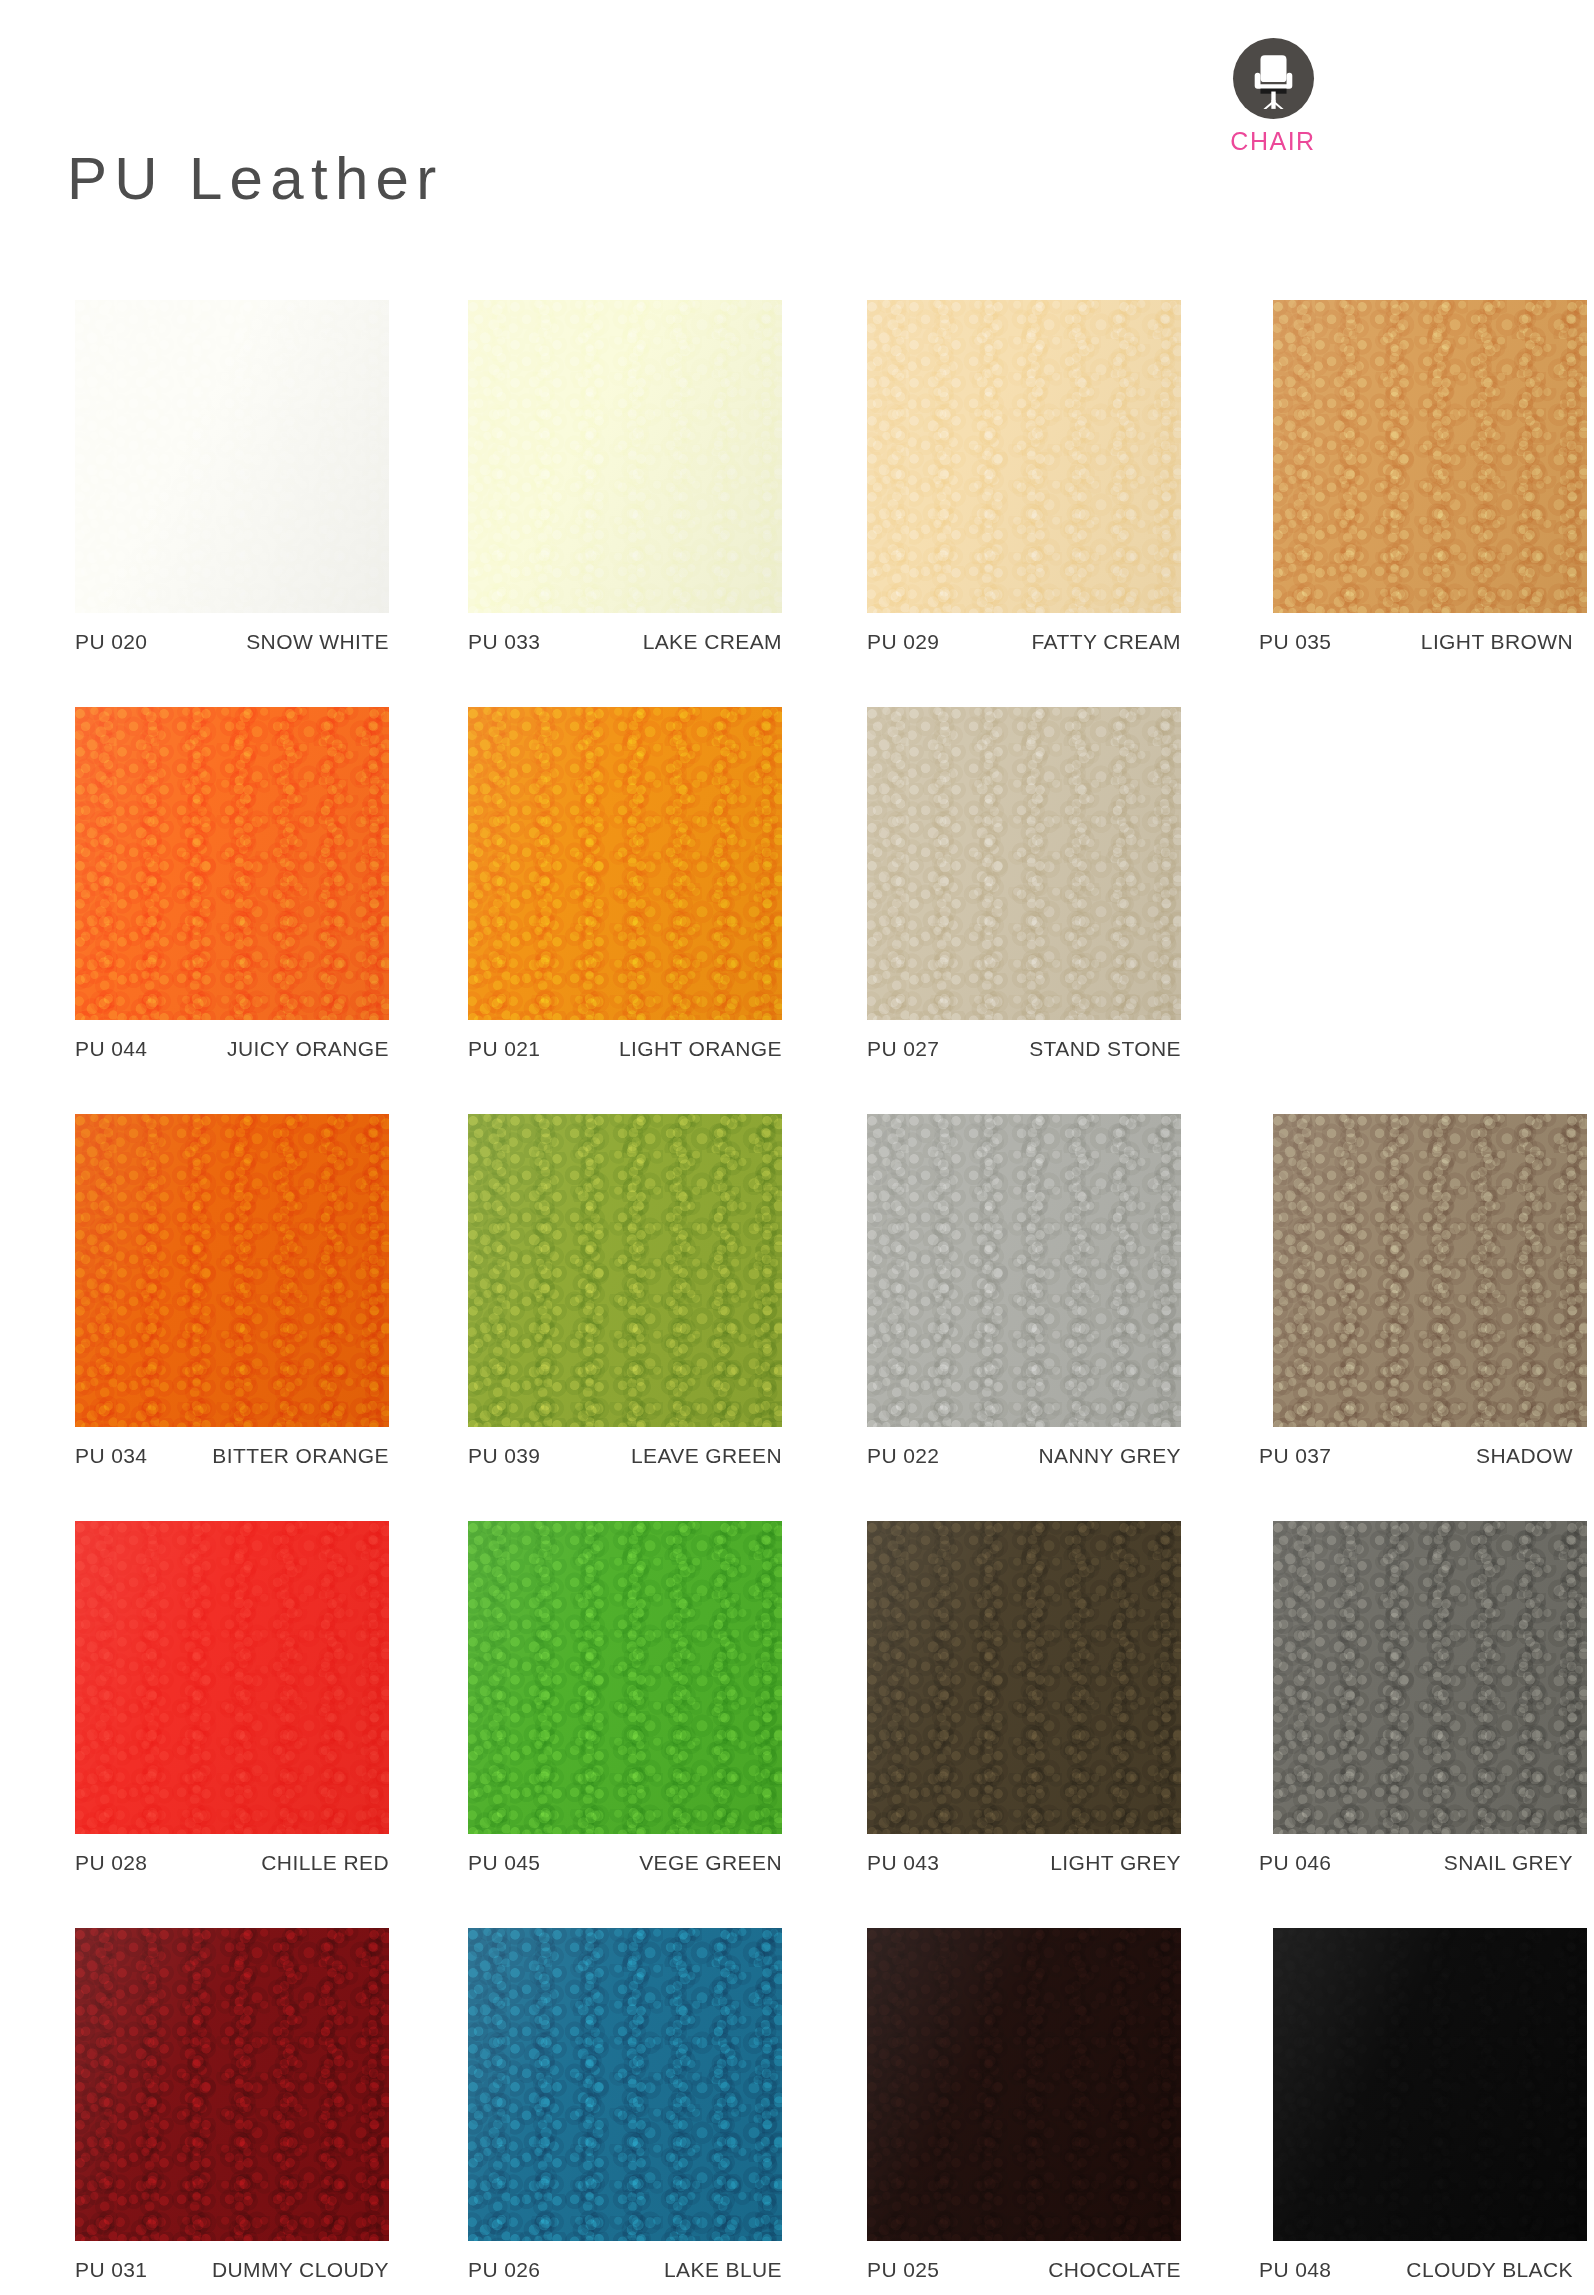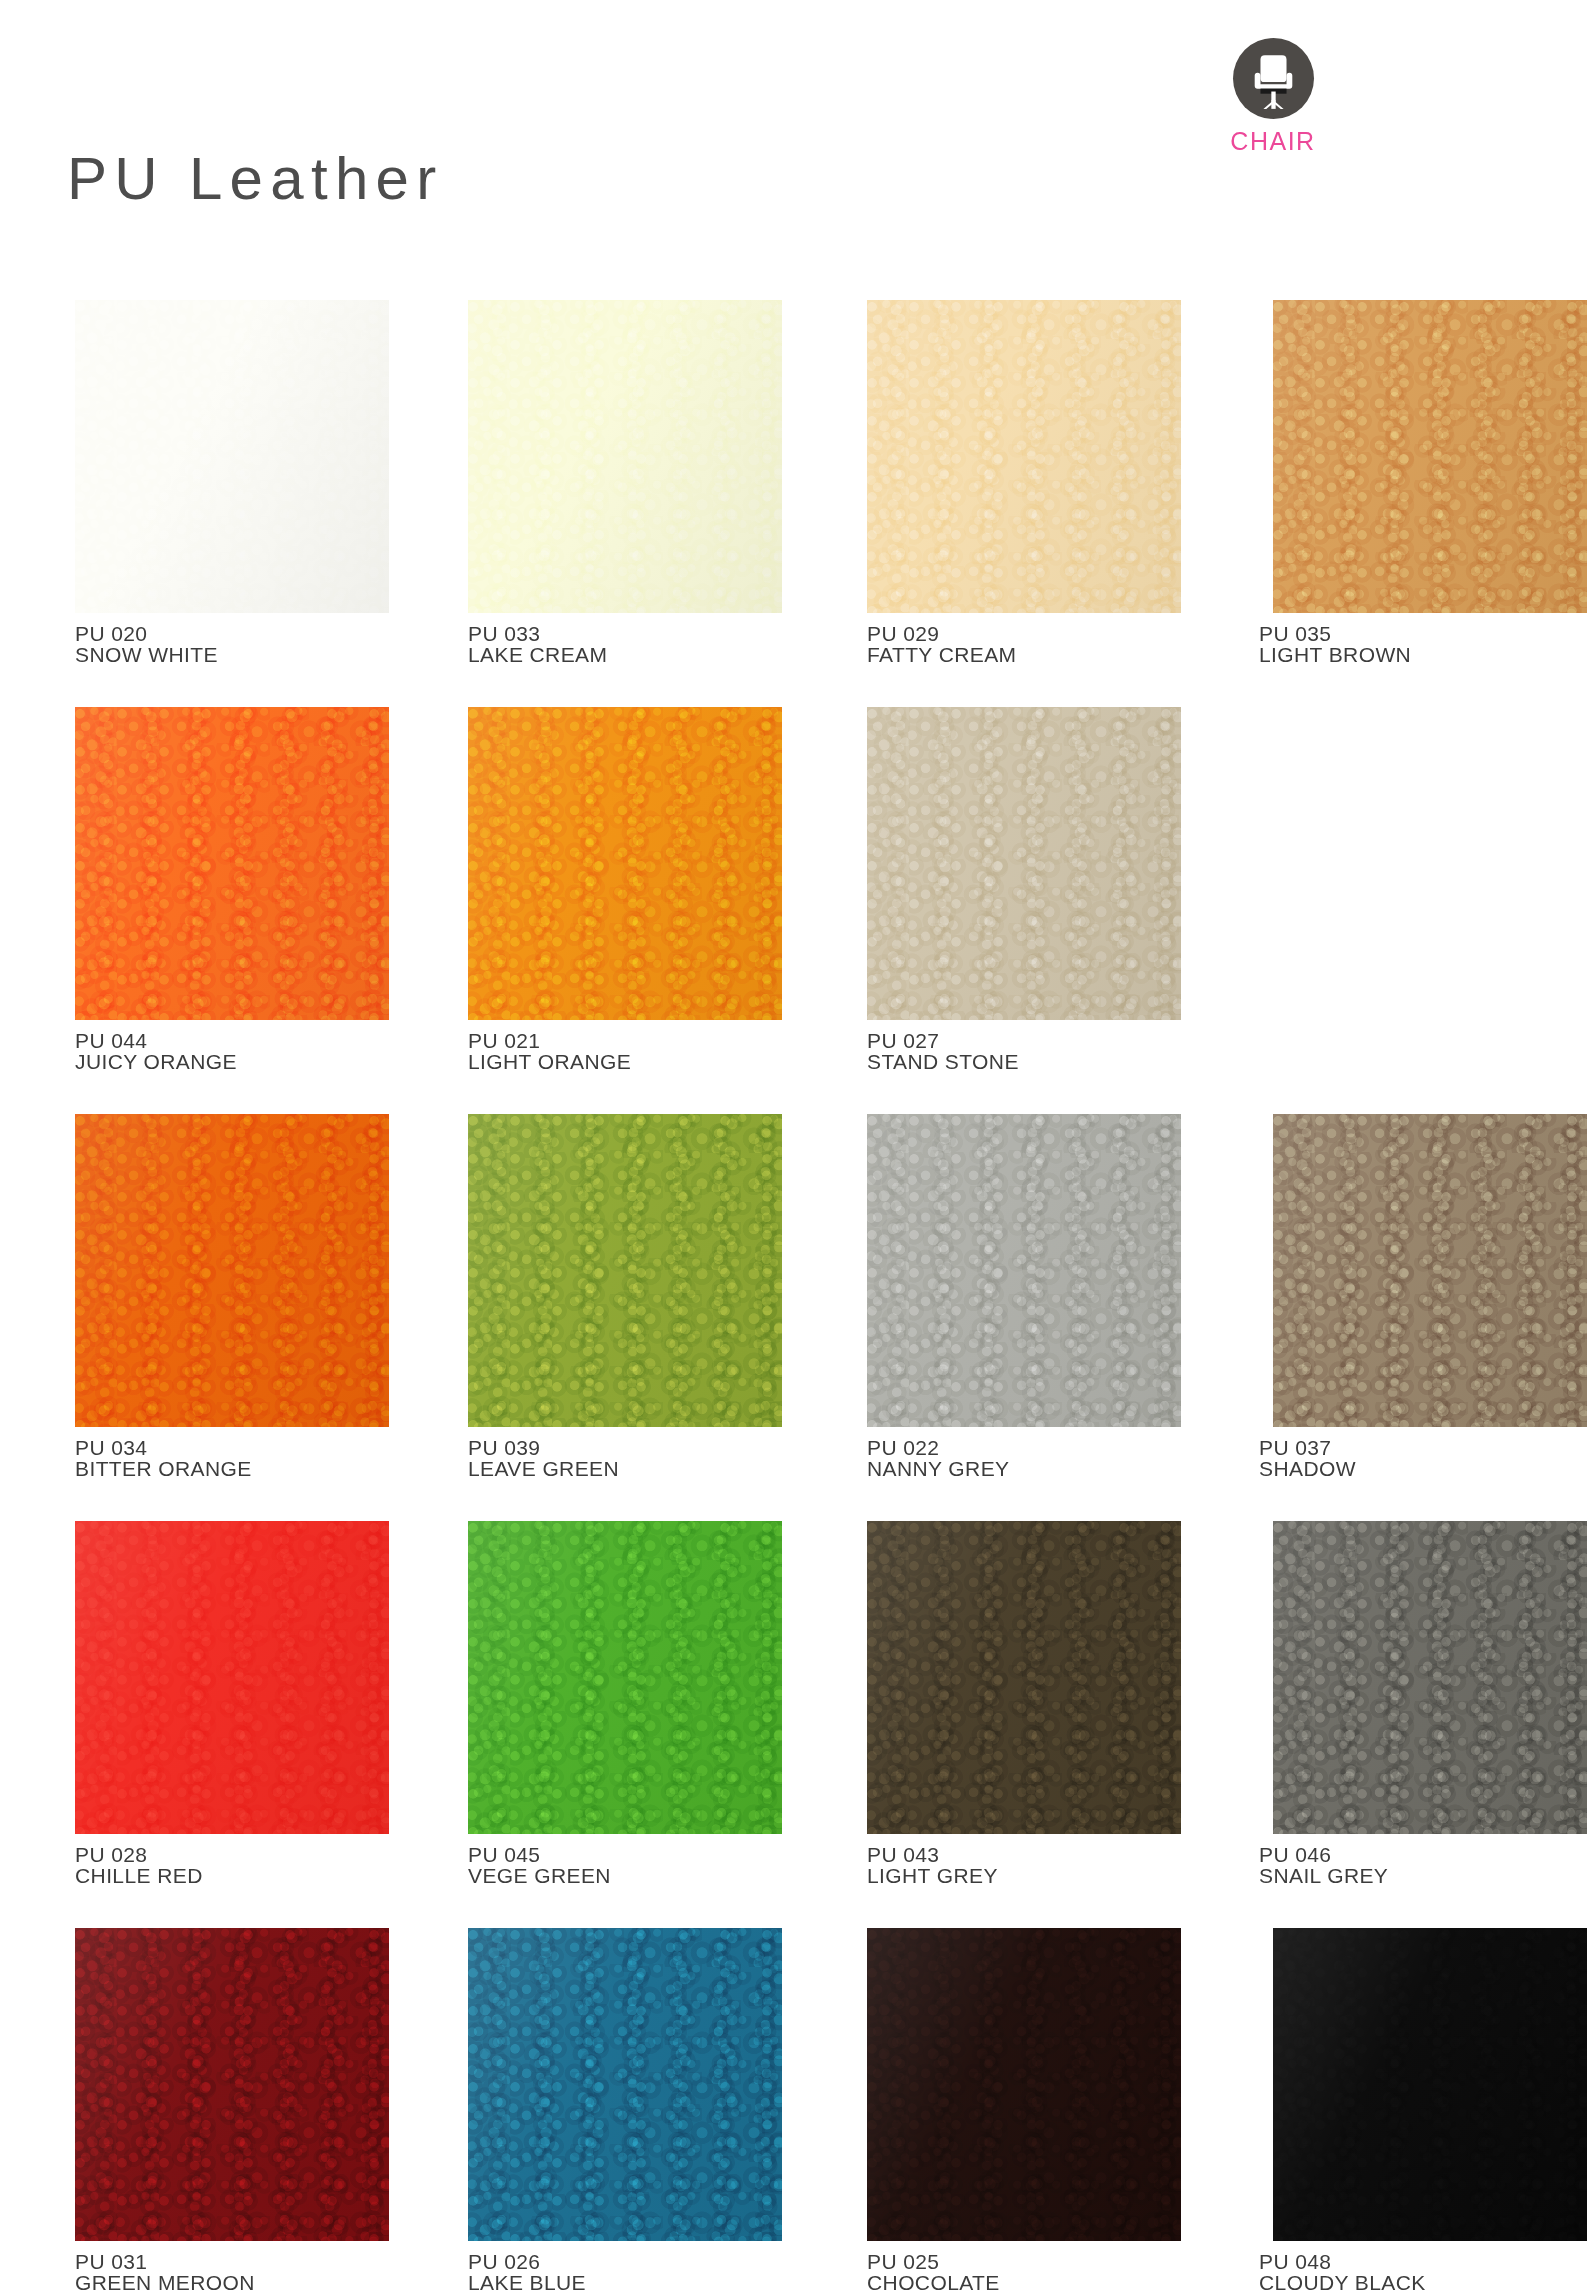--- a/index.html
+++ b/index.html
@@ -118,32 +118,31 @@
     opacity: 0.85;
   }
   .swatch-chip .sheen {
     position: absolute;
     inset: 0;
     background: linear-gradient(118deg, rgba(255,255,255,0.10) 0%, rgba(255,255,255,0.02) 38%, rgba(0,0,0,0.05) 100%);
   }
 
   .swatch-meta {
     position: absolute;
-    top: 323px;
+    top: 331px;
     left: 0;
     width: 314px;
     display: flex;
-    justify-content: flex-end;
+    justify-content: space-between;
     align-items: baseline;
     font-size: 21px;
     letter-spacing: 0.4px;
     color: #3c3c3c;
     white-space: nowrap;
     line-height: 1;
-    flex-direction: column;
   }
   .swatch-code { font-size: 21px; }
   .swatch-name { font-size: 21px; }
 </style>
 </head>
 <body>
 
 <div id="header">
 
   <div id="page-title">PU Leather</div>
@@ -326,21 +325,21 @@
       </div>
     </div>
     <div class="swatch-row">
       <div class="swatch-cell col0">
         <div class="swatch-chip" style="background: rgb(123, 13, 16);">
           <div class="grain"></div>
           <div class="sheen"></div>
         </div>
         <div class="swatch-meta">
           <span class="swatch-code">PU 031</span>
-          <span class="swatch-name">GREEN MEROON</span>
+          <span class="swatch-name">DUMMY CLOUDY</span>
         </div>
       </div>
       <div class="swatch-cell col1">
         <div class="swatch-chip" style="background: rgb(26, 110, 145);">
           <div class="grain"></div>
           <div class="sheen"></div>
         </div>
         <div class="swatch-meta">
           <span class="swatch-code">PU 026</span>
           <span class="swatch-name">LAKE BLUE</span>

